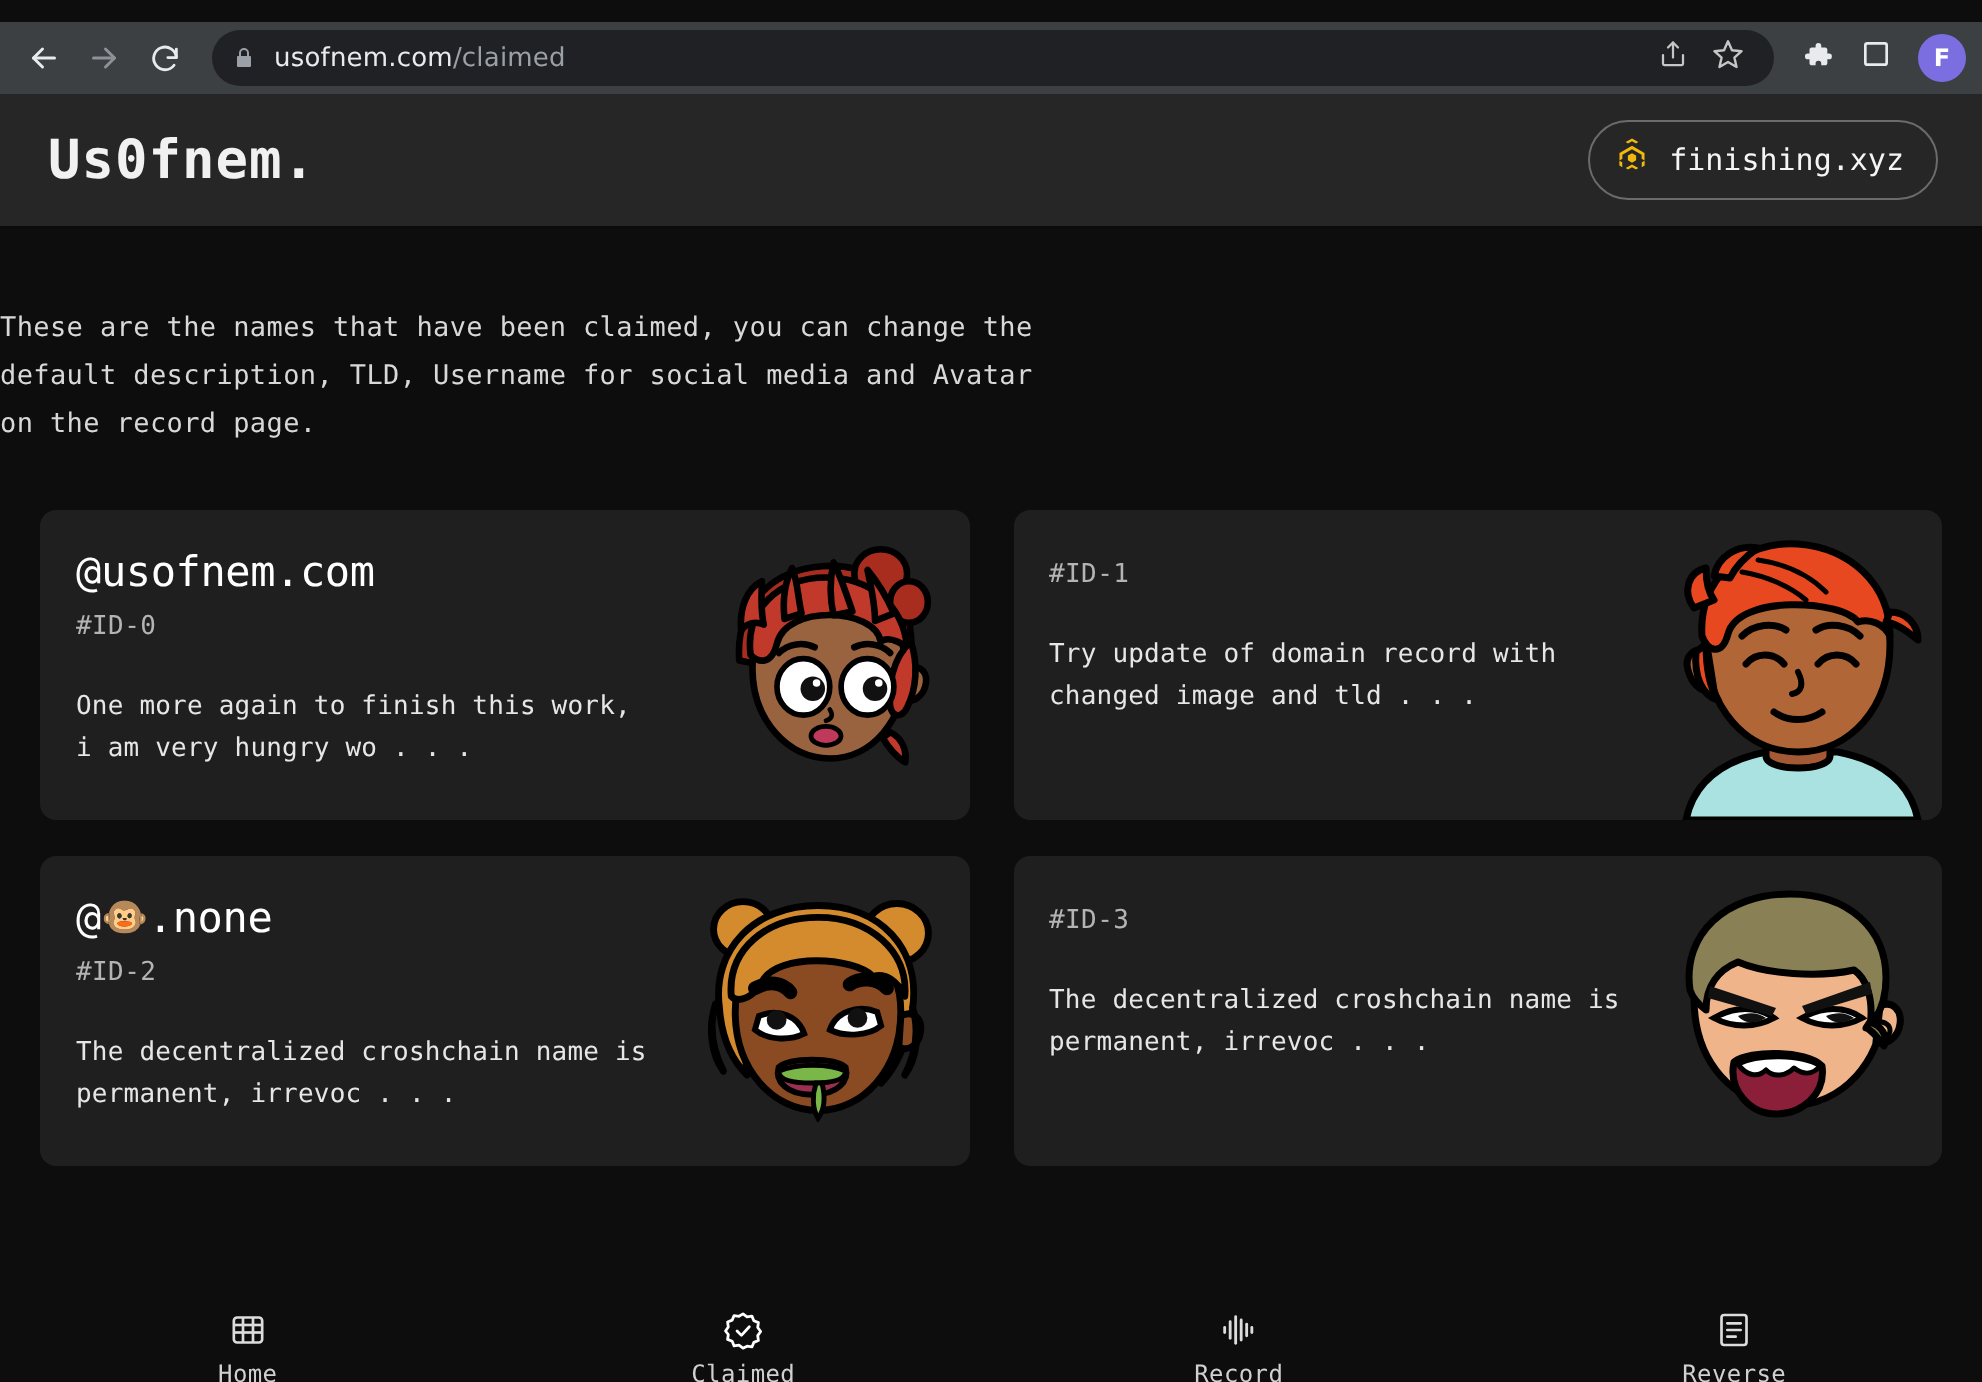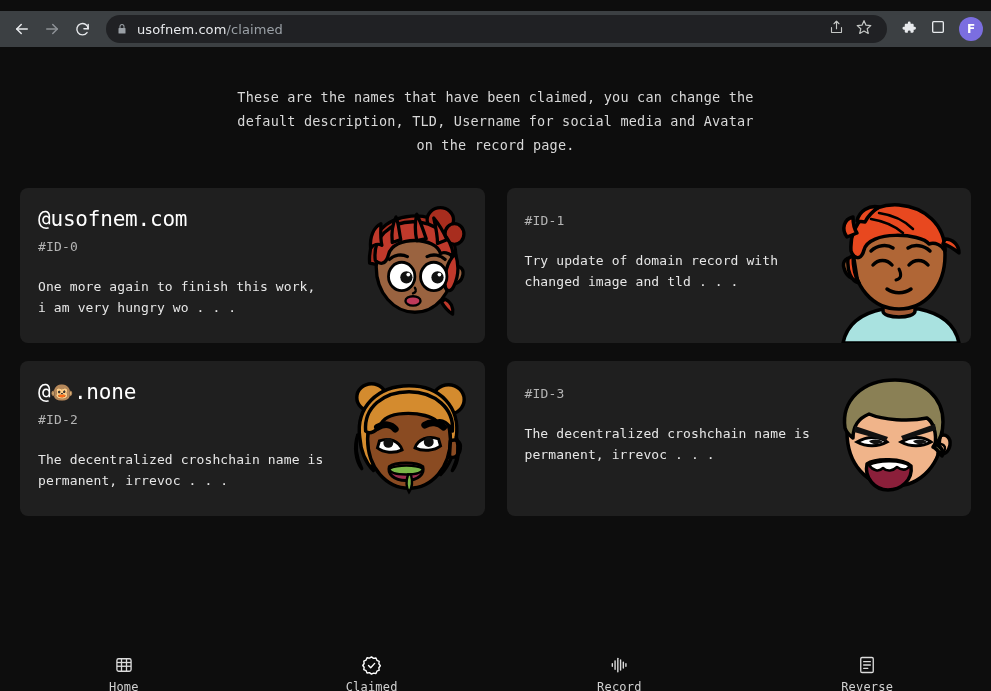--- a/index.html
+++ b/index.html
@@ -100,21 +100,21 @@
     padding: 6px 16px 6px 10px;
     background: #262626;
   }
   .chain-badge .label {
     font-family: "DejaVu Sans Mono", monospace;
     font-size: 15px;
     color: #f5f5f5;
   }
 
   .intro {
-    text-align: center;
+    text-align: left;
     padding: 38px 0 0;
     font-family: "DejaVu Sans Mono", monospace;
     font-size: 13.5px;
     line-height: 24px;
     color: #d8d8d8;
     letter-spacing: 0.2px;
   }
   .intro .line { display: block; }
 
   .cards-area {
@@ -272,20 +272,38 @@
           <rect x="4" y="4" width="16" height="16" rx="1.5"></rect>
         </svg>
       </span>
     </span>
     <span class="avatar-chip">F</span>
   </div>
 </div>
 
 <div class="page">
 
+  <div class="site-header">
+    <div class="brand">Us0fnem.</div>
+    <div class="chain-badge">
+      <span>
+        <svg width="22" height="22" viewBox="0 0 32 32">
+          <g fill="#f0b90b">
+            <path d="M16 3.2l4.6 2.7-1.7 1L16 5.2l-2.9 1.7-1.7-1L16 3.2z"></path>
+            <path d="M16 8.6l9.1 5.3v5.3l-2.1-1.2v-2.9L16 11.0l-7 4.1v2.9l-2.1 1.2v-5.3L16 8.6z"></path>
+            <path d="M8.9 20.6l-2.1-1.2v3.5l2.1 1.2v-3.5z"></path>
+            <path d="M16 24.1l2.9 1.7 1.7-1L16 22.1l-4.6 2.7 1.7 1L16 24.1z"></path>
+            <path d="M23.1 20.6v3.5l2.1-1.2v-3.5l-2.1 1.2z"></path>
+            <path d="M16 14.0l3.0 1.7v3.4L16 20.9l-3.0-1.8v-3.4L16 14.0z"></path>
+          </g>
+        </svg>
+      </span>
+      <span class="label">finishing.xyz</span>
+    </div>
+  </div>
 
   <div class="intro">
     <span class="line">These are the names that have been claimed, you can change the</span>
     <span class="line">default description, TLD, Username for social media and Avatar</span>
     <span class="line">on the record page.</span>
   </div>
 
   <div class="cards-area">
 
     <div class="card">

